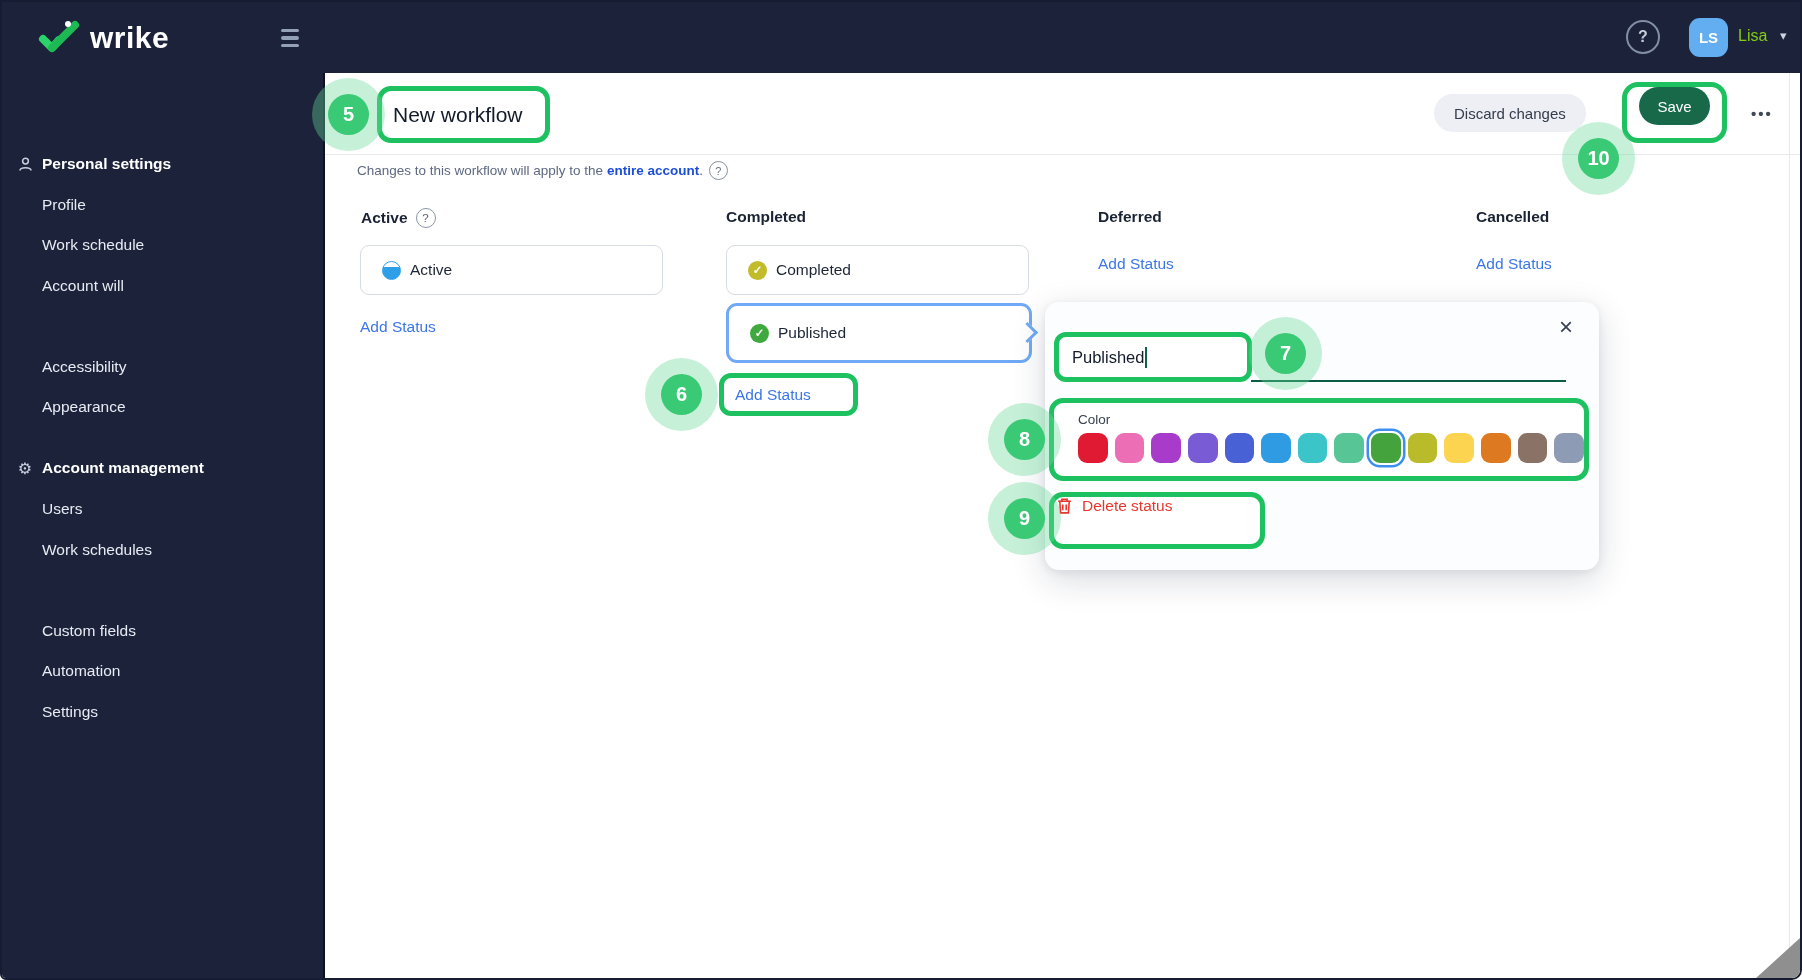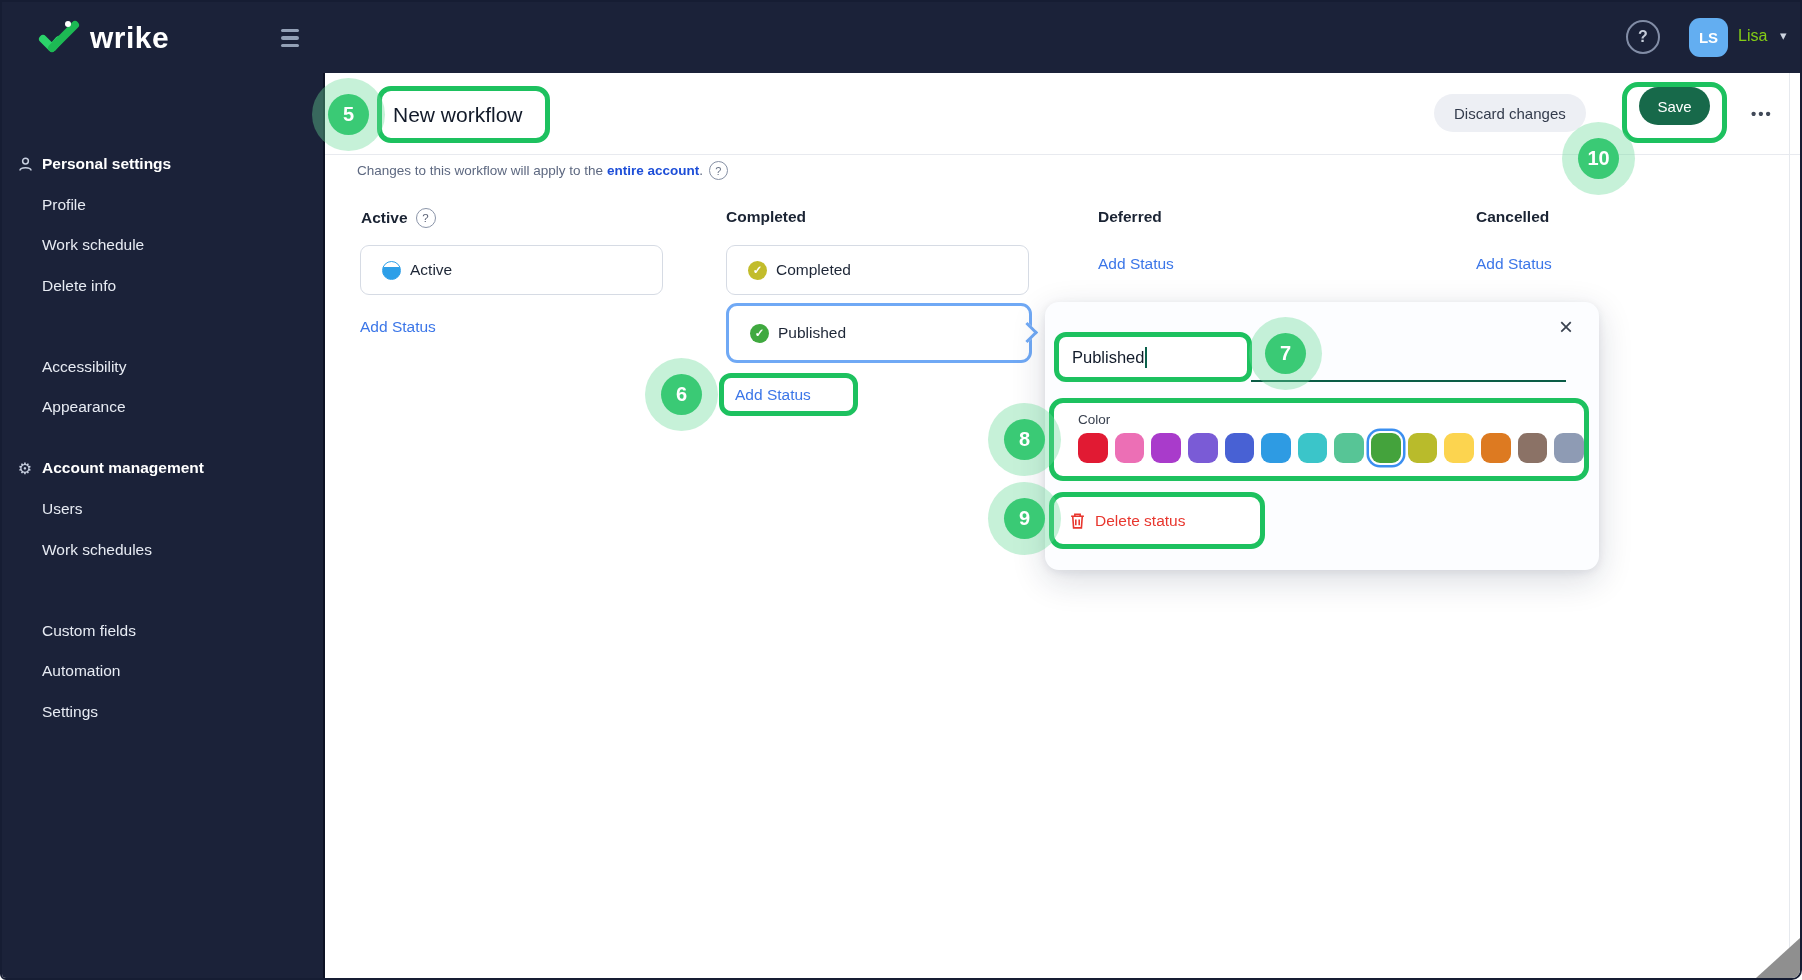--- a/index.html
+++ b/index.html
@@ -78,21 +78,21 @@
   .name-input { font-size:16.5px; color:#131c2b; }
   .caret { display:inline-block; width:1.5px; height:21px; background:#0b614b; margin-left:1px; vertical-align:middle; }
   .input-underline { position:absolute; left:206px; top:78px; width:315px; height:2px; background:#0a5c46; }
   .color-annot { position:absolute; left:4px; top:96px; width:540px; height:83px; border:5px solid #1dc15f; border-radius:14px;
                  box-shadow:inset 0 0 0 3px #ffffff; background:#ffffff; padding:9px 0 11px 24px; }
   .color-label { font-size:13.5px; color:#39414f; }
   .swatch-row { display:flex; gap:7px; margin-top:6px; }
   .swatch { width:30px; height:30px; border-radius:9px; cursor:pointer; }
   .swatch.selected { box-shadow:0 0 0 2px #ffffff, 0 0 0 4.5px #3b8ff0; }
   .delete-annot { position:absolute; left:4px; top:190px; width:216px; height:57px; border:5px solid #1dc15f; border-radius:14px;
-                  box-shadow:inset 0 0 0 3px #ffffff; background:#ffffff; display:flex; align-items:center; padding-left:15px; gap:9px; cursor:pointer; }
+                  box-shadow:inset 0 0 0 3px #ffffff; background:#ffffff; display:flex; padding-left:2px; gap:9px; cursor:pointer; }
   .delete-label { color:#e8362e; font-size:15.5px; }
 
   
   .badge { width:41px; height:41px; border-radius:50%; background:#1dc15f; color:#ffffff; font-size:20px; font-weight:bold;
            display:flex; align-items:center; justify-content:center; z-index:5; }
   .badge::before { content:""; position:absolute; width:73px; height:73px; border-radius:50%;
                    background:rgba(105,219,152,0.38); z-index:-1; }
 
   .right-divider { left:1787px; top:71px; width:1px; height:909px; background:#e6e9ee; }
   .resize-corner { right:0; bottom:0; width:0; height:0; border-left:44px solid transparent; border-bottom:40px solid #8f8f8f; }
@@ -125,21 +125,21 @@
   <div class="abs sidebar">
     <span class="side-icon" style="top:81px;">
       <svg width="17" height="17" viewBox="0 0 20 20" fill="none" stroke="#c7cfdf" stroke-width="1.8">
         <circle cx="10" cy="6" r="3.4"></circle>
           <path d="M3.5 17 C3.5 12.6 16.5 12.6 16.5 17"></path>
       </svg>
     </span>
     <div class="side-header" style="top:75px;">Personal settings</div>
     <div class="side-item" style="top:112px;">Profile</div>
     <div class="side-item" style="top:152px;">Work schedule</div>
-    <div class="side-item" style="top:193px;">Delete info</div>
+    <div class="side-item" style="top:193px;">Account will</div>
     <div class="side-item" style="top:314px;">Appearance</div>
     <div class="side-item" style="top:274px;">Accessibility</div>
 
     <span class="side-icon" style="top:385px; font-size:16px;">⚙</span>
     <div class="side-header" style="top:379px;">Account management</div>
     <div class="side-item" style="top:416px;">Users</div>
     <div class="side-item" style="top:457px;">Work schedules</div>
     <div class="side-item" style="top:538px;">Custom fields</div>
     <div class="side-item" style="top:578px;">Automation</div>
     <div class="side-item" style="top:619px;">Settings</div>

